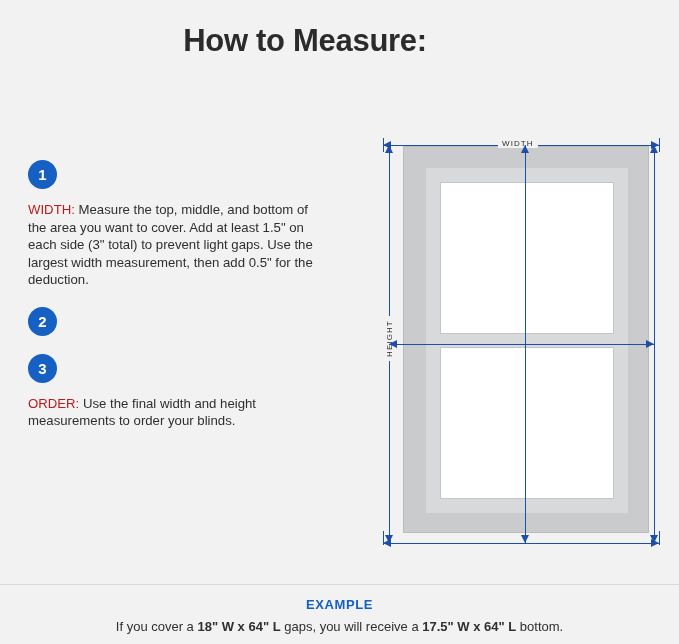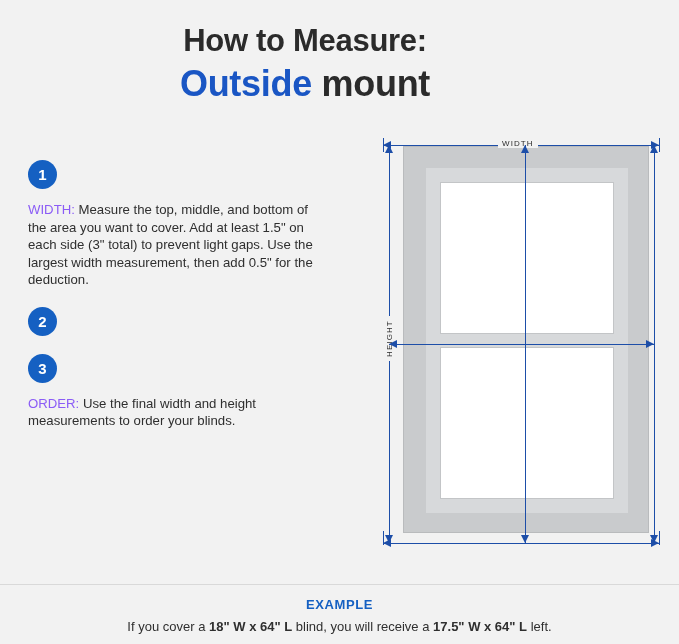--- a/index.html
+++ b/index.html
@@ -72,21 +72,21 @@
     justify-content: center;
     margin-bottom: 12px;
   }
   .step-text {
     font-size: 13.2px;
     line-height: 17.5px;
     color: #2f2f2f;
   }
   .step-text .lead {
     font-weight: normal;
-    color: #8b5cf6;
+    color: #b91c1c;
   }
   .step1 .step-text { width: 300px; }
   .step2 .step-text { width: 318px; }
   .step3 .step-text { width: 300px; }
 
   
   .diagram {
     position: absolute;
     left: 378px;
     top: 133px;
@@ -211,21 +211,20 @@
   }
   .footer-text b { font-weight: bold; }
 </style>
 </head>
 <body>
 
 <div class="page">
 
   <div class="title-block">
     <div class="title-line1">How to Measure:</div>
-    <div class="title-line2"><span class="title-accent">Outside</span><span> mount</span></div>
   </div>
 
   <div class="steps">
 
     <div class="step step1">
       <div class="badge">1</div>
       <div class="step-text"><span class="lead">WIDTH:</span><span> Measure the top, middle, and bottom of the area you want to cover. Add at least 1.5" on each side (3" total) to prevent light gaps. Use the largest width measurement, then add 0.5" for the deduction.</span></div>
     </div>
 
     <div class="step step2">
@@ -275,16 +274,16 @@
     <div class="arrow-head ah-down" style="left:272px; top:402px;"></div>
 
     <div class="arrow-line-h" style="left:11px; top:211px; width:265px;"></div>
     <div class="arrow-head ah-left" style="left:11px; top:207px;"></div>
     <div class="arrow-head ah-right" style="left:268px; top:207px;"></div>
 
   </div>
 
   <div class="footer">
     <div class="footer-title">EXAMPLE</div>
-    <div class="footer-text"><span>If you cover a </span><b>18" W x 64" L</b><span> blind, you will receive a </span><b>17.5" W x 64" L</b><span> left.</span></div>
+    <div class="footer-text"><span>If you cover a </span><b>18" W x 64" L</b><span> gaps, you will receive a </span><b>17.5" W x 64" L</b><span> bottom.</span></div>
   </div>
 
 </div>
 
 </body></html>

